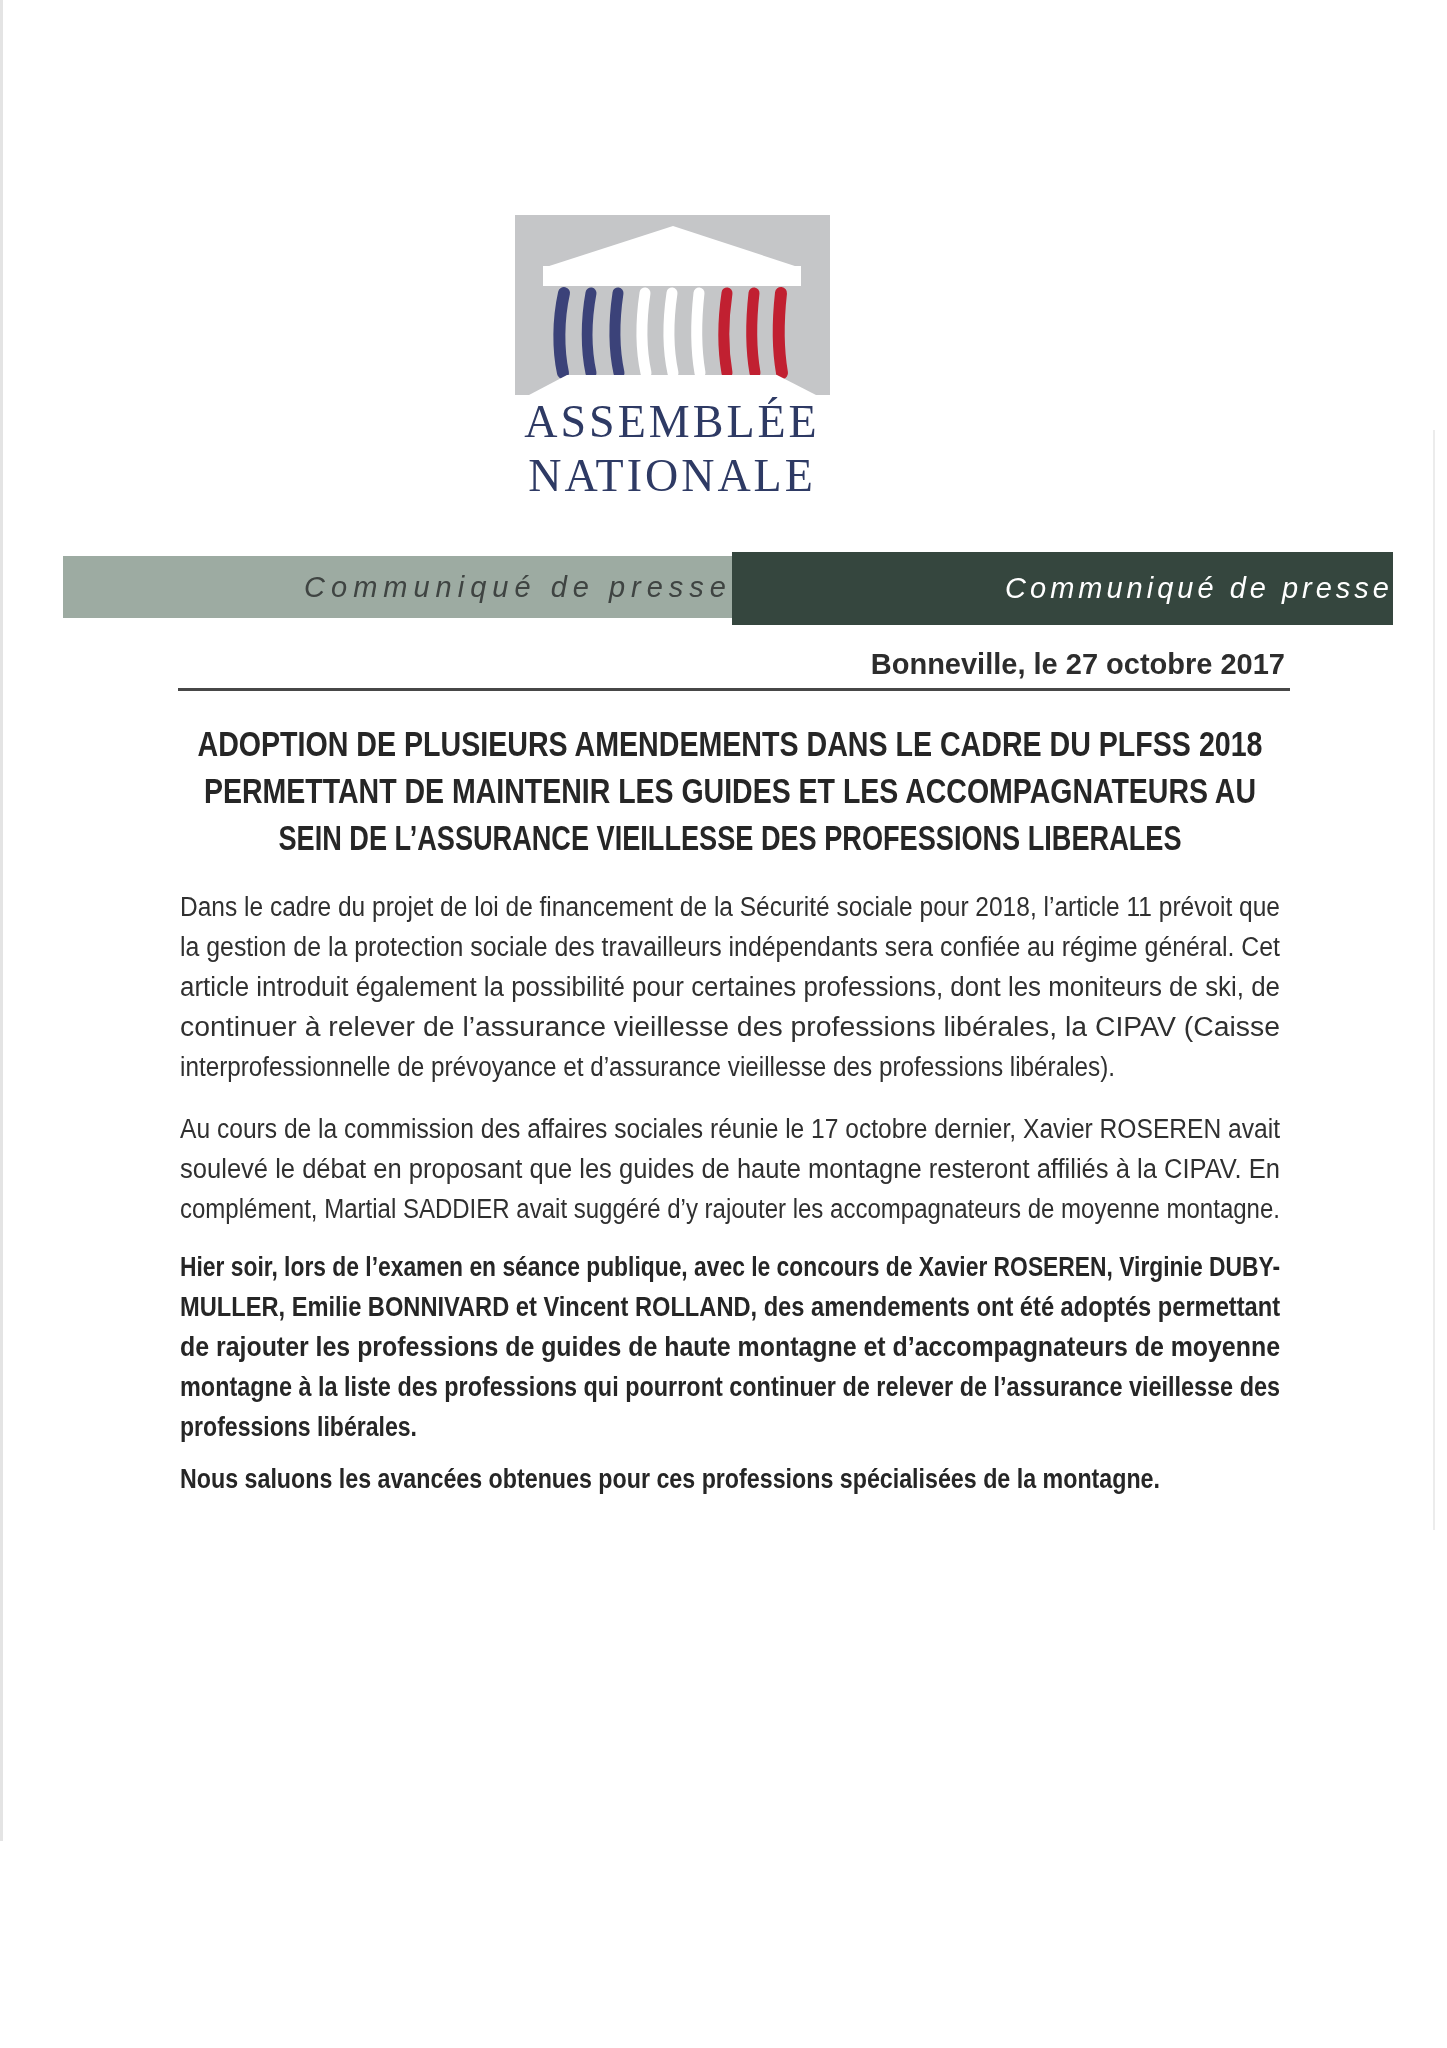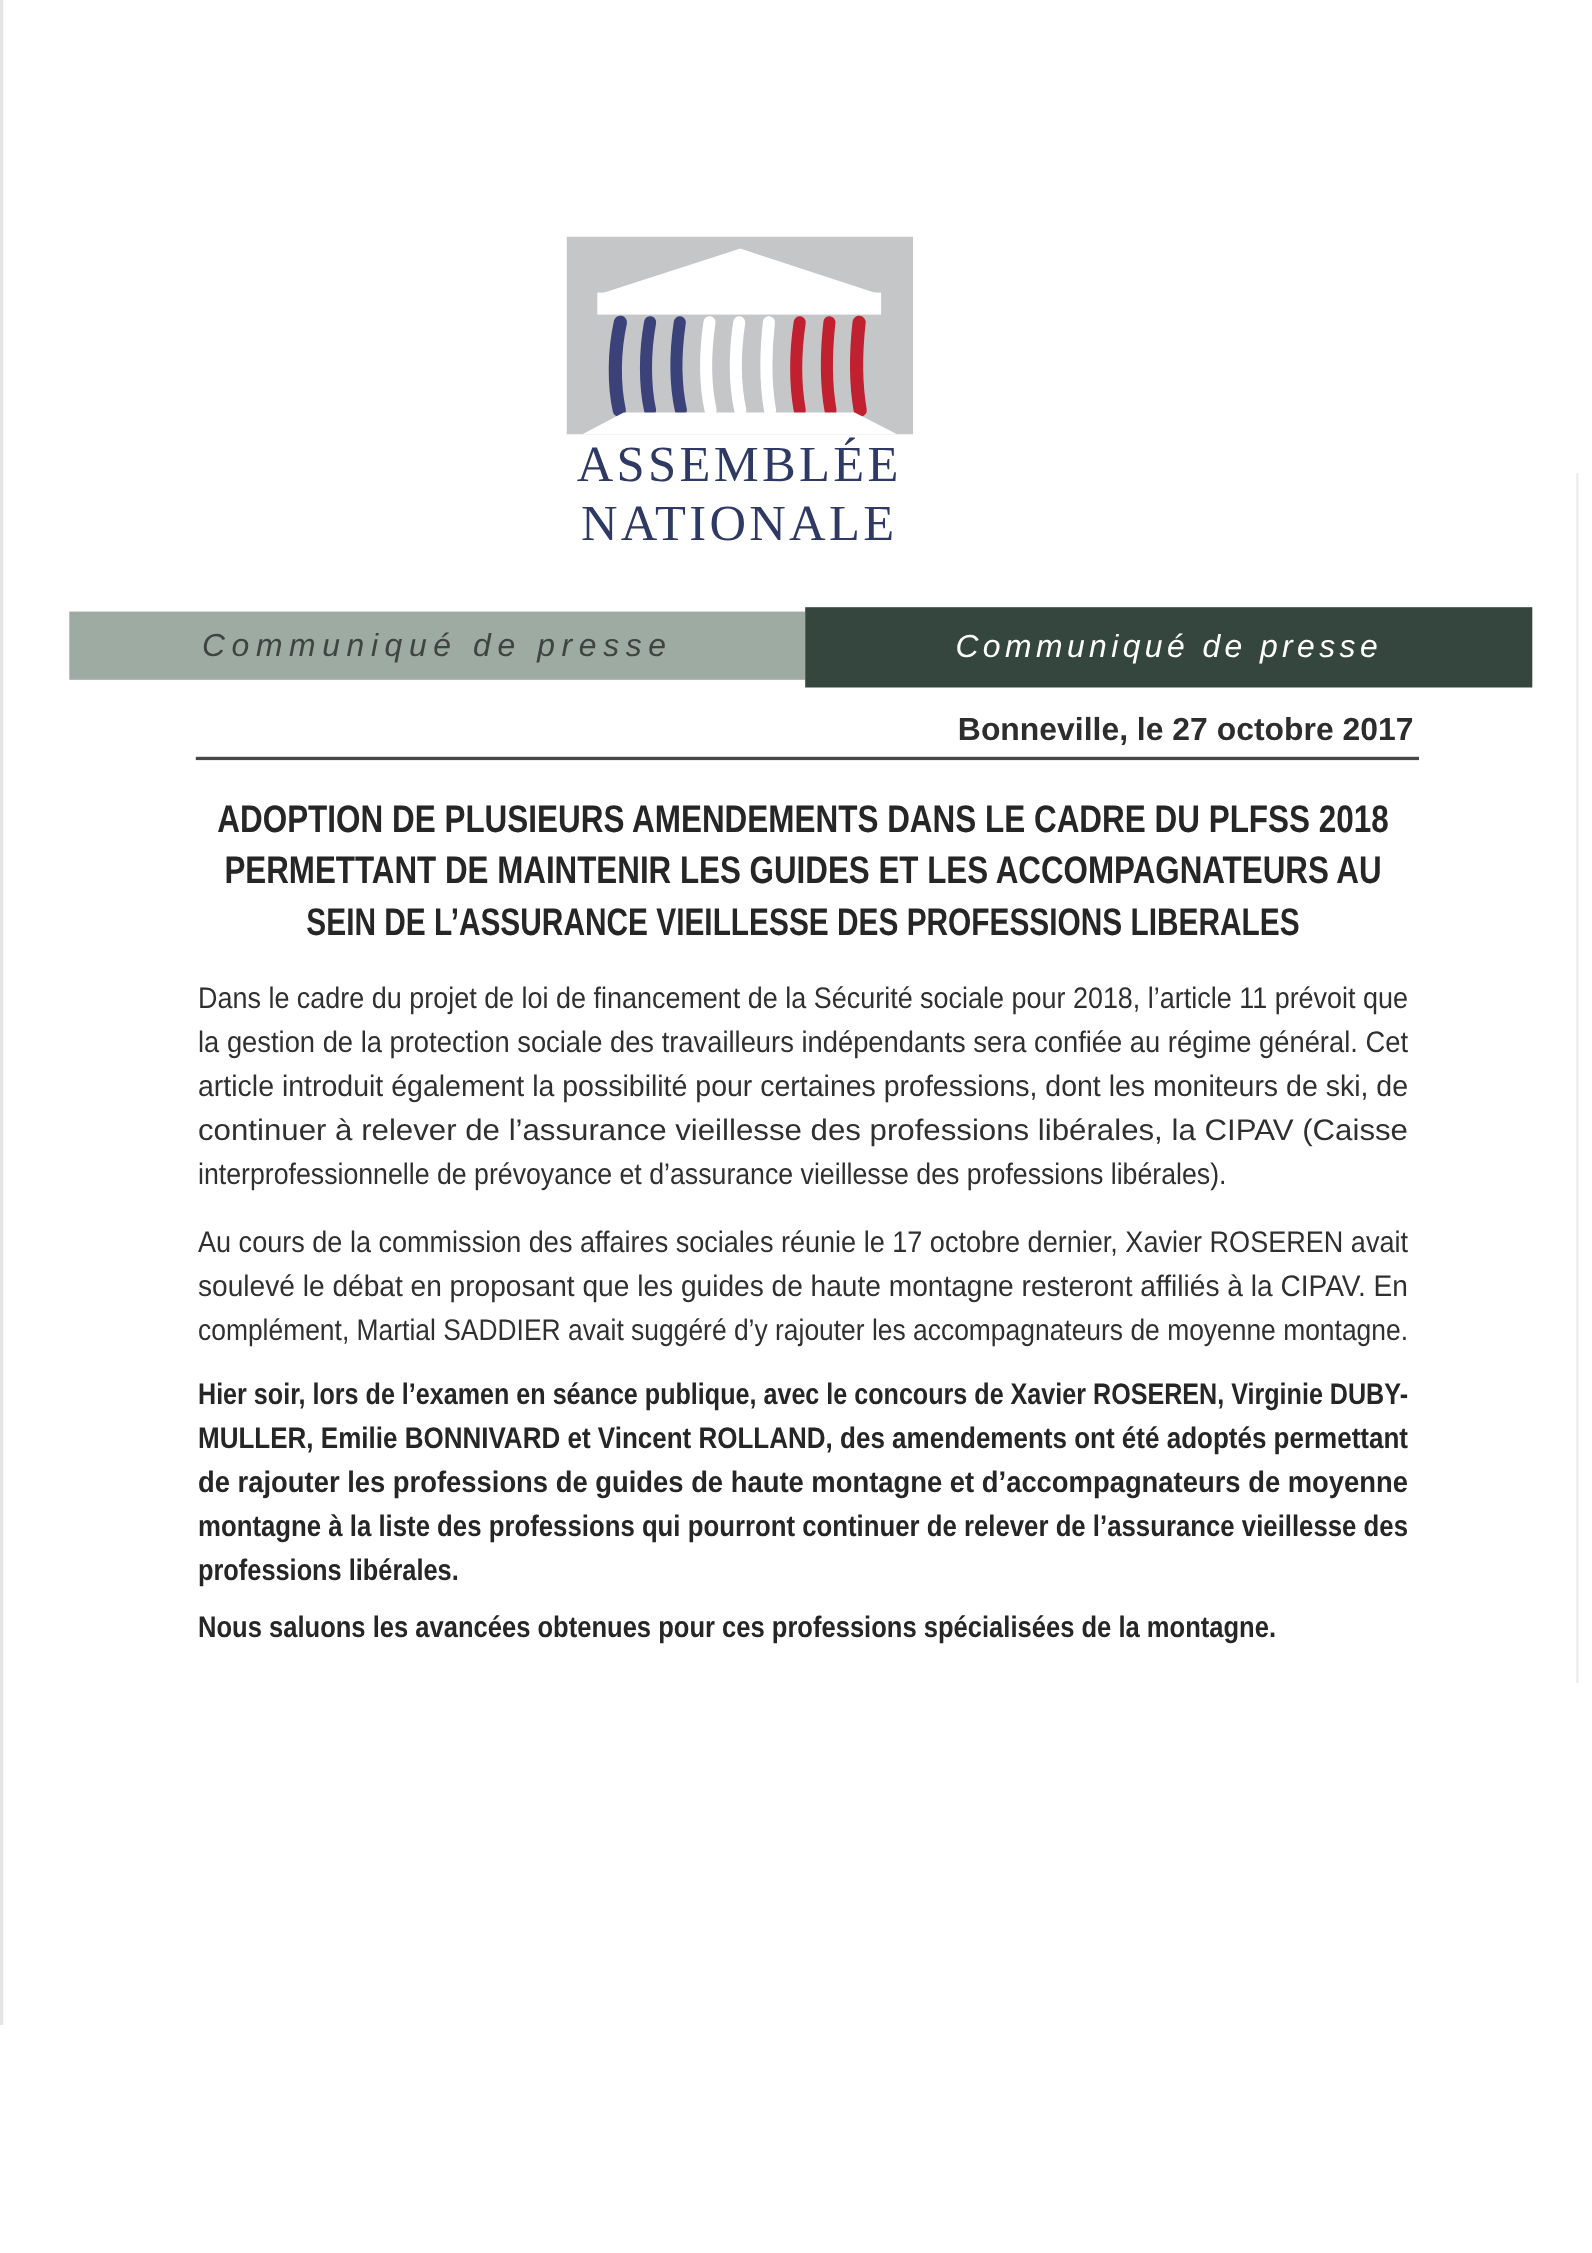--- a/index.html
+++ b/index.html
@@ -15,21 +15,21 @@
   .emblem{position:absolute;left:515px;top:215px;width:315px;height:180px;}
   .wordmark{
     position:absolute;left:497px;width:350px;text-align:center;
     font-family:"Liberation Serif",serif;color:#2e3a64;
     font-size:46px;letter-spacing:3px;line-height:52px;white-space:nowrap;
   }
   .wm1{top:396px;}
   .wm2{top:450px;}
 
   
-  .banner{position:absolute;font-style:italic;white-space:nowrap;text-align:center;}
+  .banner{position:absolute;font-style:italic;white-space:nowrap;text-align:right;}
   .banner-left{
     left:63px;top:556px;width:669px;height:62px;line-height:62px;
     background:#9dab a2;background:#9daba2;color:#3f4442;
     font-size:29px;letter-spacing:6px;
   }
   .banner-right{
     left:732px;top:552px;width:661px;height:73px;line-height:73px;
     background:#35463e;color:#ffffff;
     font-size:29px;letter-spacing:4px;
   }

